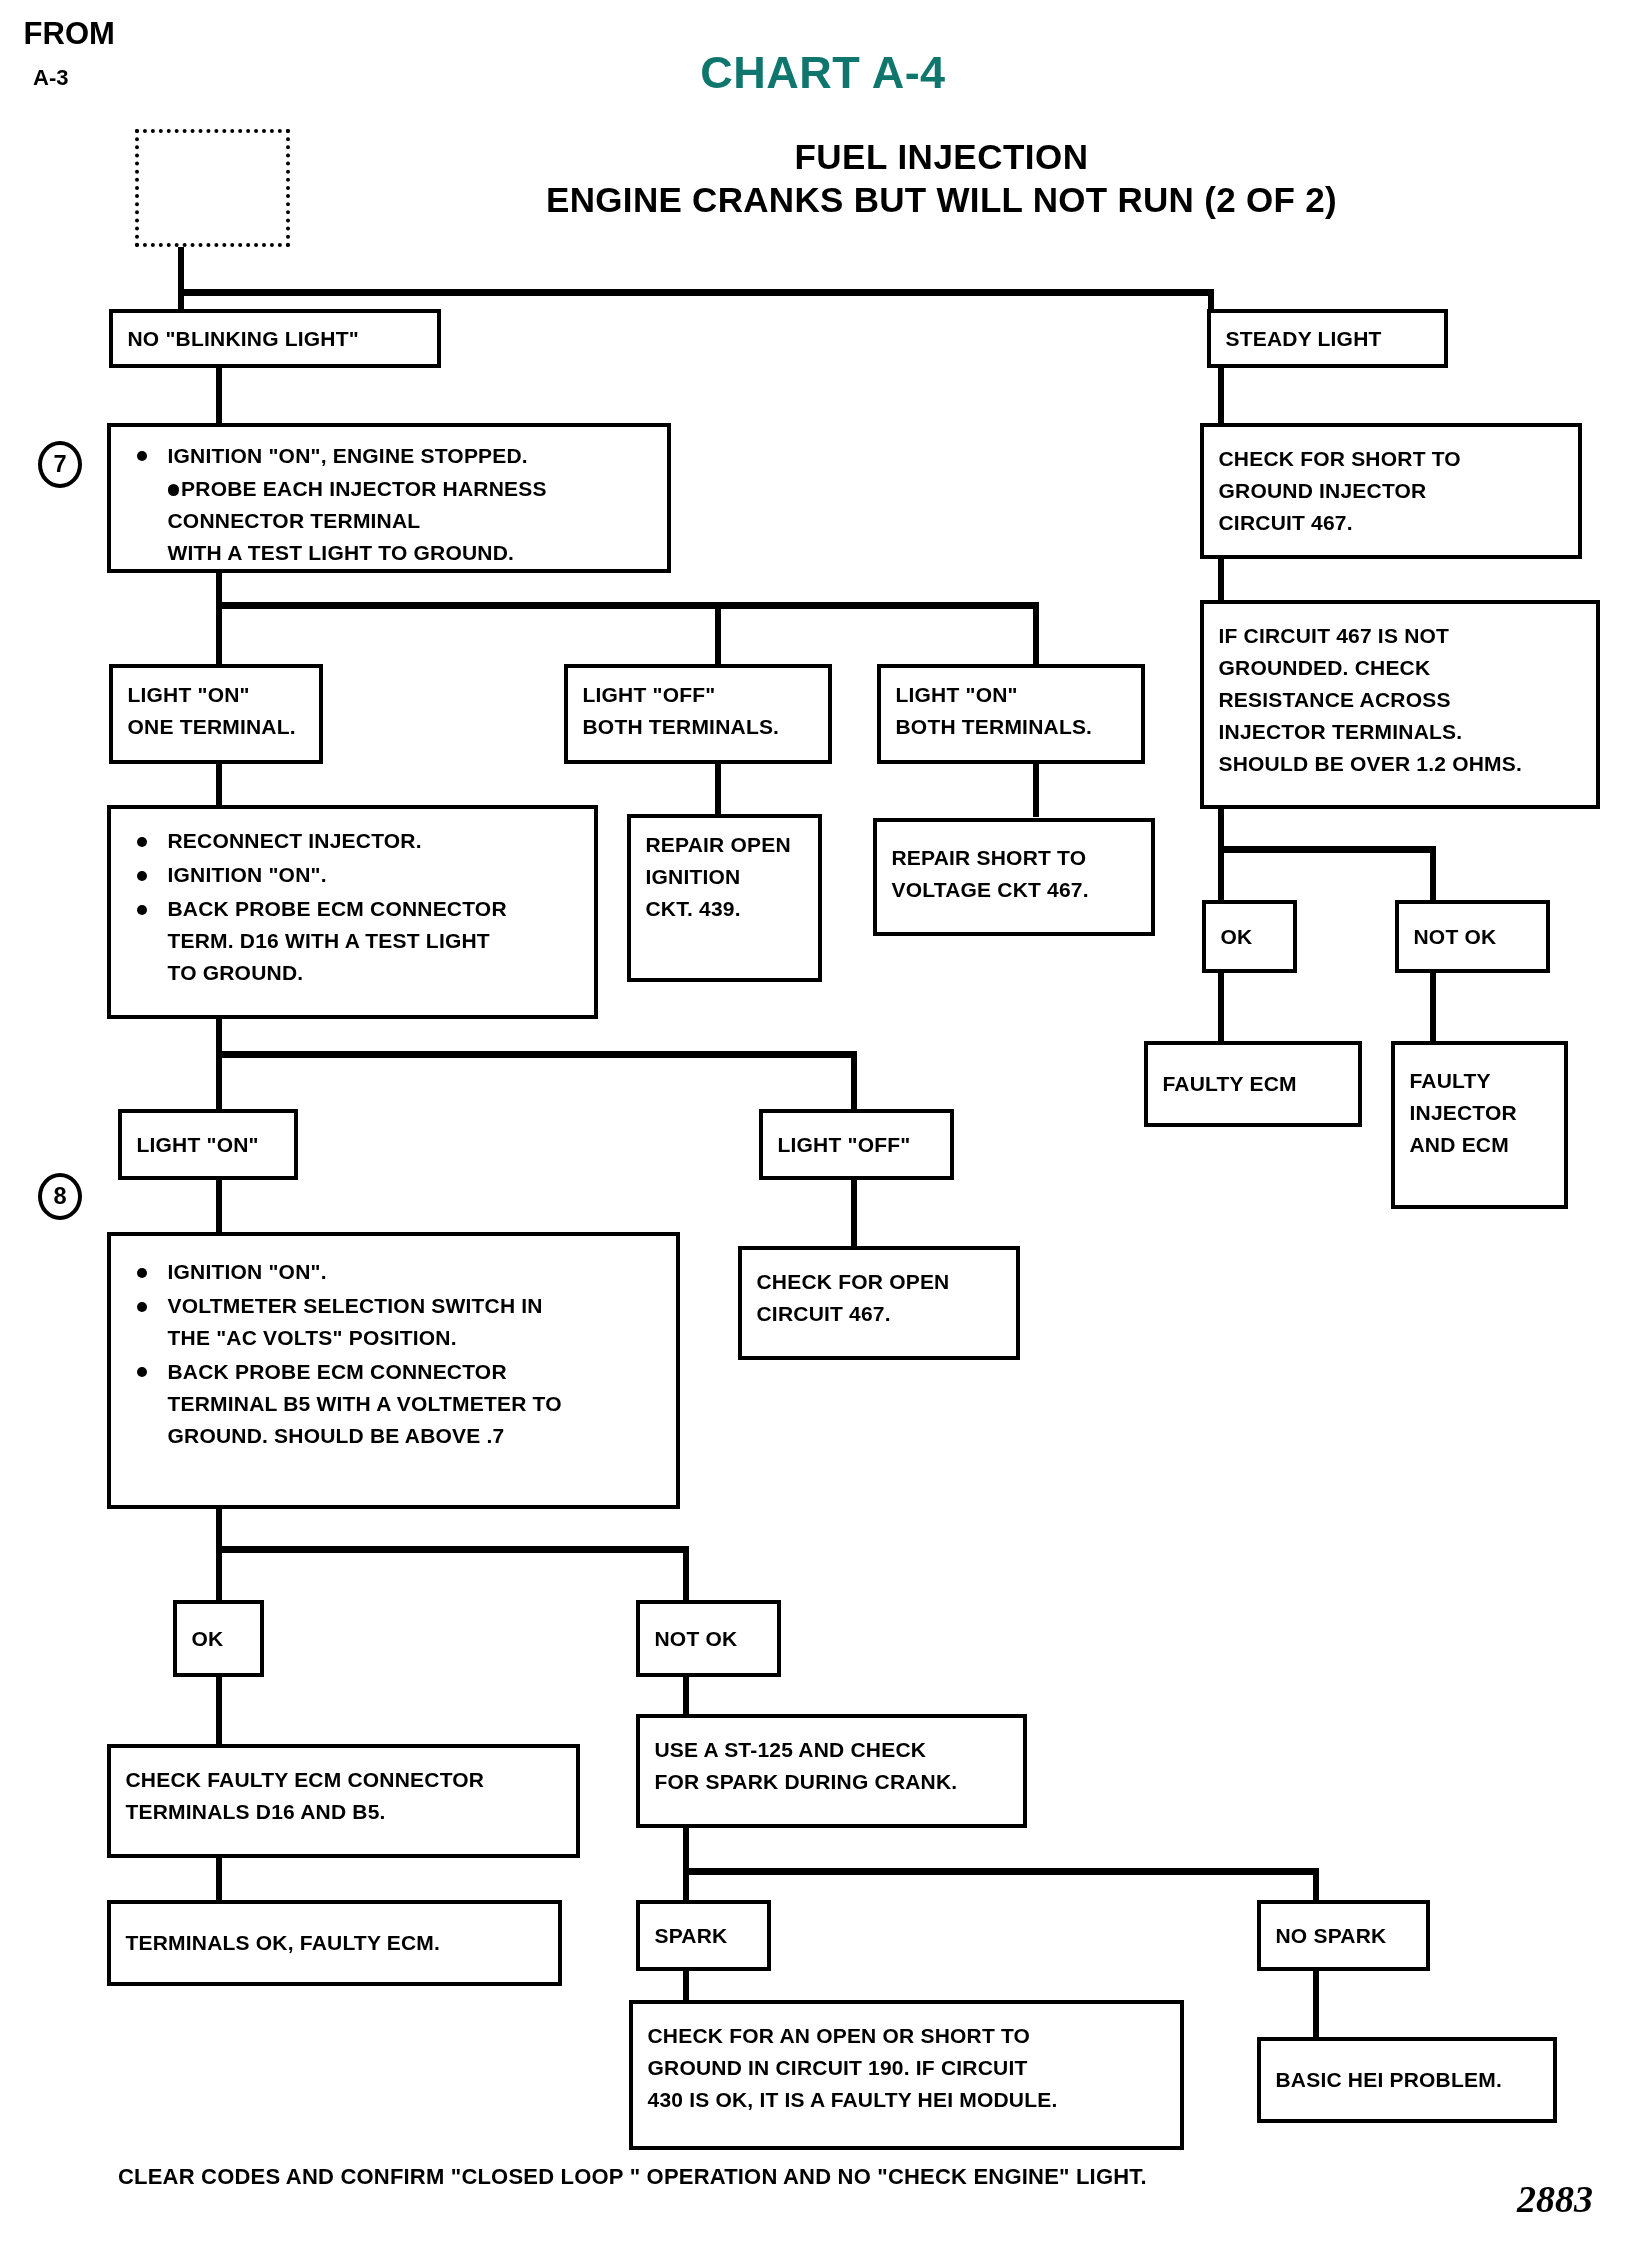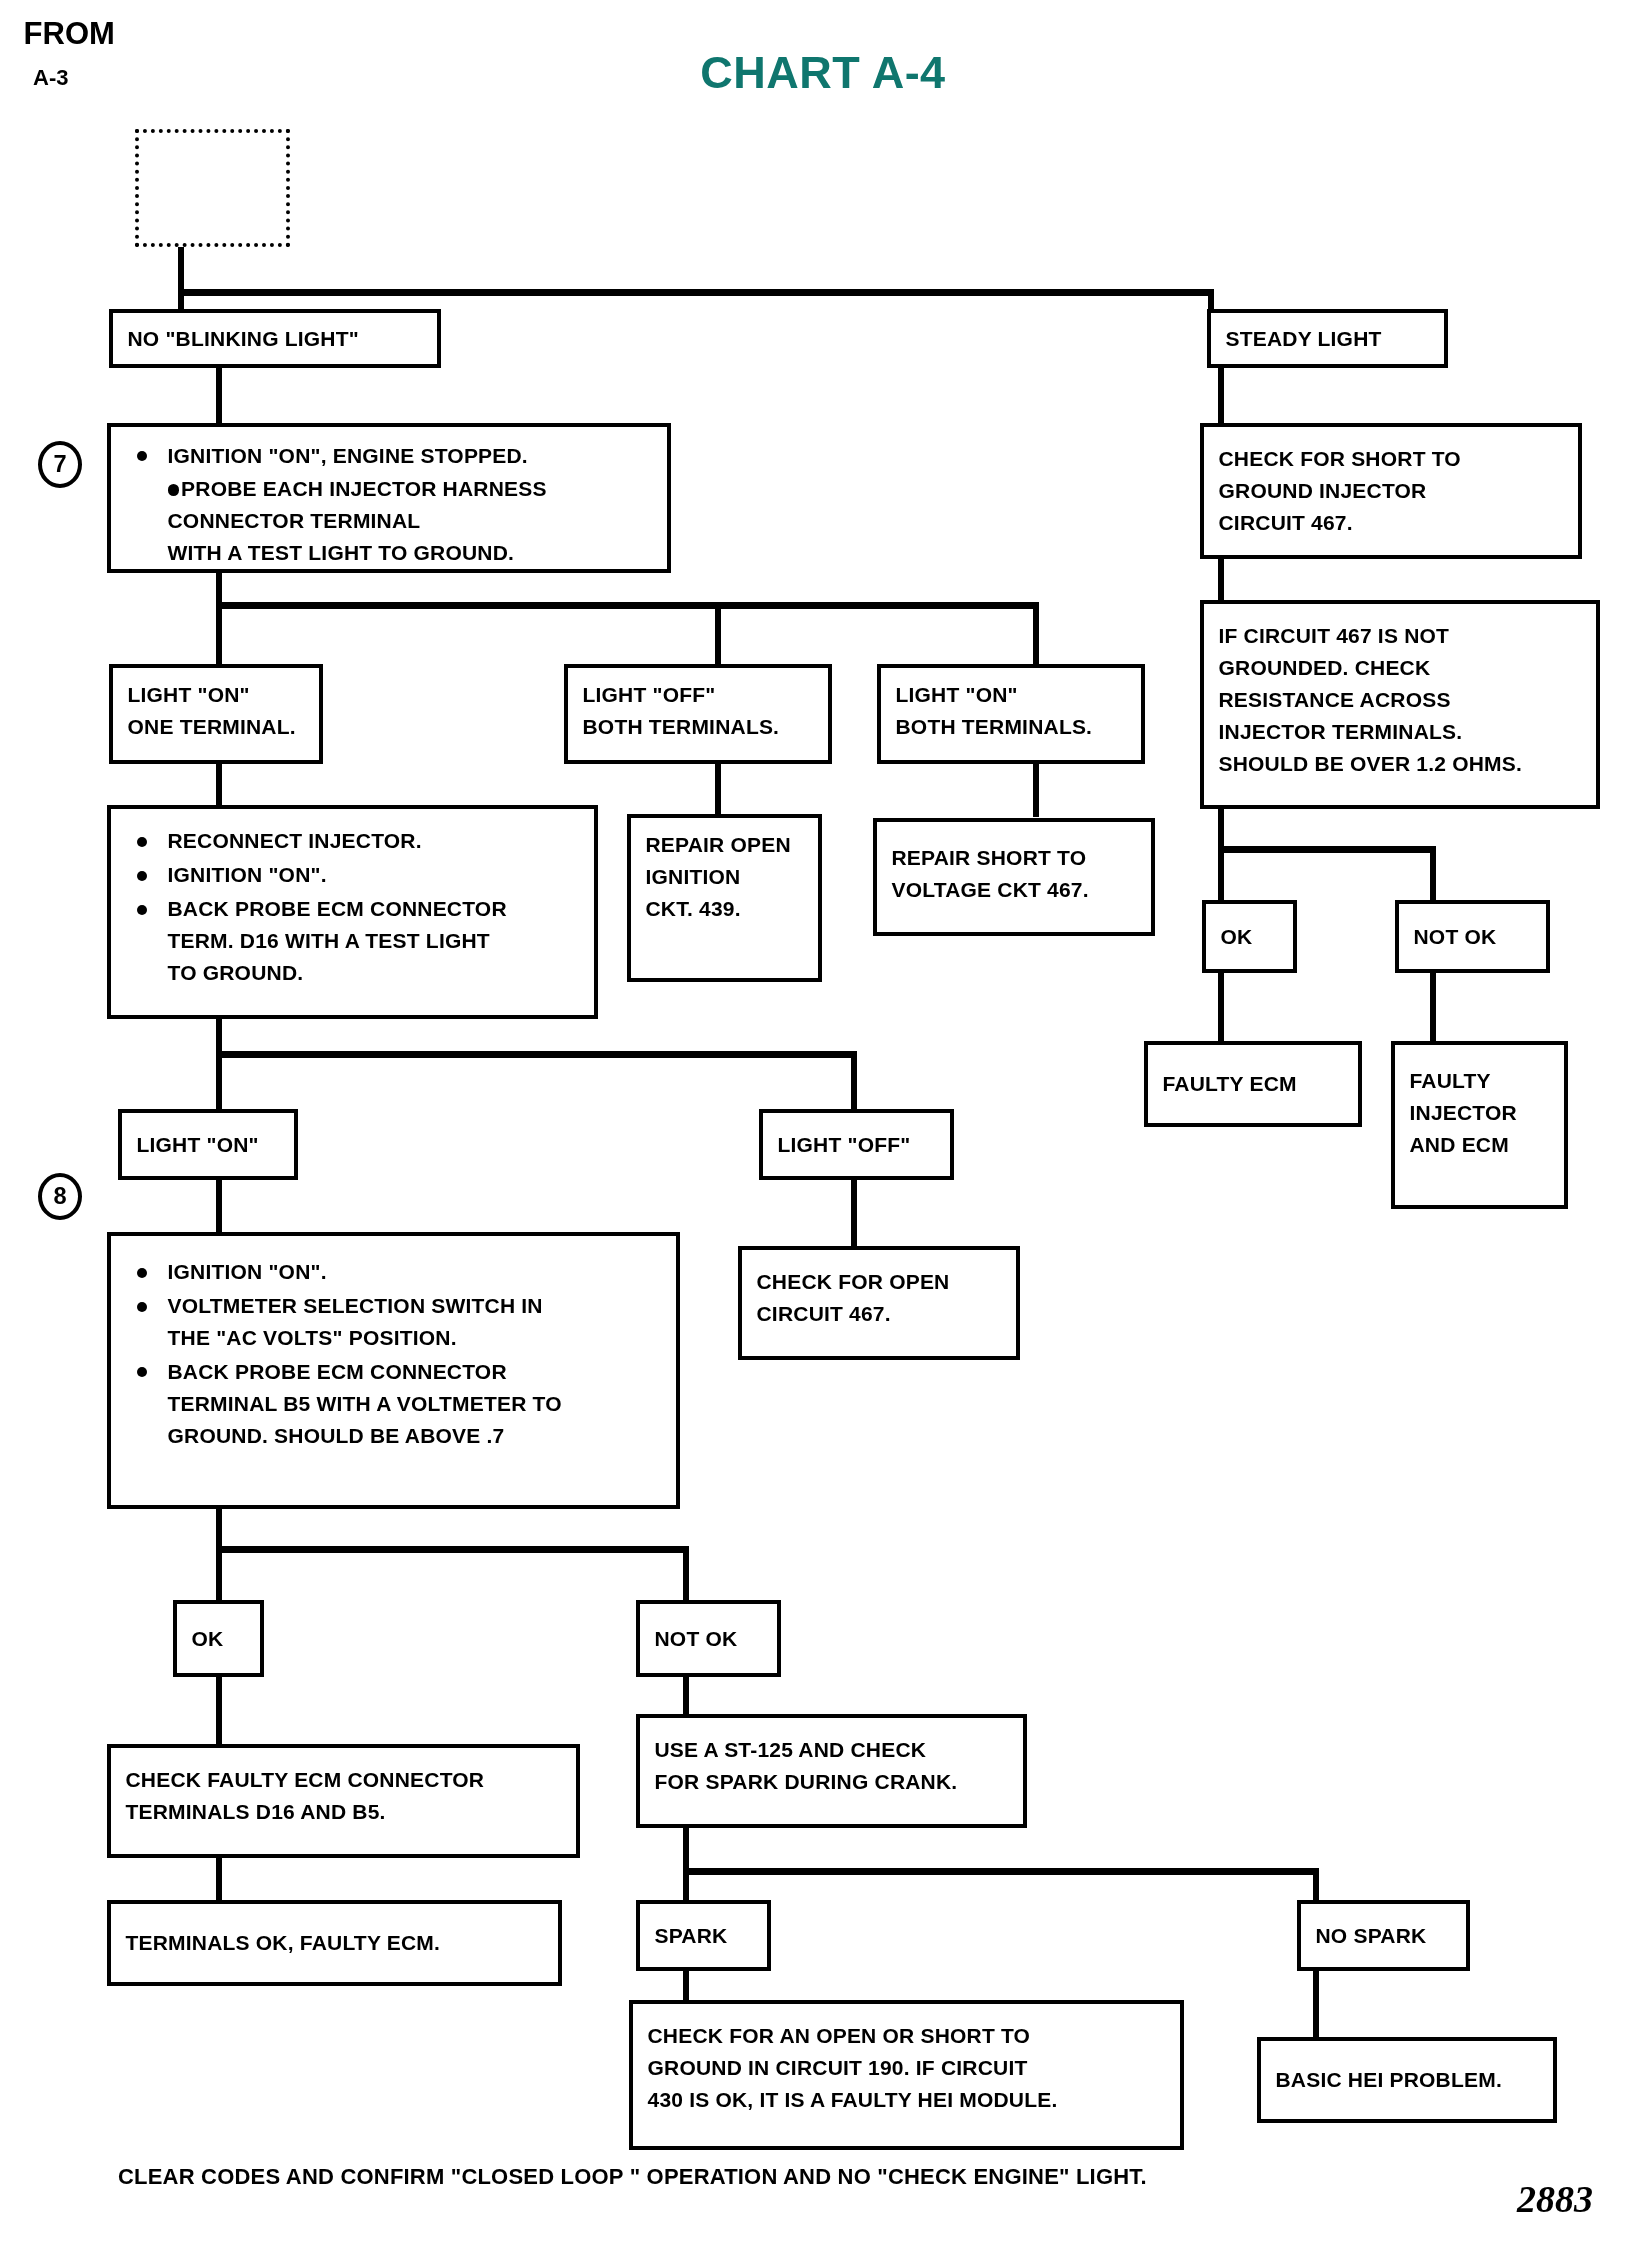--- a/index.html
+++ b/index.html
@@ -169,20 +169,24 @@
     font-weight: bold;
     color: #000;
   }
 </style>
 </head>
 <body>
 
 <div id="page">
 
   <div class="chart-title">CHART A-4</div>
+  <div class="subtitle-block">
+    <div class="subtitle-1">FUEL INJECTION</div>
+    <div class="subtitle-2">ENGINE CRANKS BUT WILL NOT RUN (2 OF 2)</div>
+  </div>
 
   <div class="from-box"></div>
   <div class="from-title">FROM</div>
   <div class="from-sub">A-3</div>
 
   <div class="ln" style="left:178px; top:247px; width:6.4px; height:47px;"></div>
 
   <div class="ln" style="left:178px; top:289px; width:1036px; height:7.3px;"></div>
 
   <div class="ln" style="left:178px; top:289px; width:6.4px; height:22px;"></div>
@@ -365,21 +369,21 @@
   </div>
 
   <div class="ln" style="left:683px; top:1827px; width:6.4px; height:47px;"></div>
   <div class="ln" style="left:683px; top:1868px; width:636px; height:7.3px;"></div>
   <div class="ln" style="left:683px; top:1868px; width:6.4px; height:44px;"></div>
   <div class="ln" style="left:1313px; top:1868px; width:6.4px; height:44px;"></div>
 
   <div class="box center" style="left:636px; top:1900px; width:135px; height:71px;">
     <span class="line">SPARK</span>
   </div>
-  <div class="box center" style="left:1257px; top:1900px; width:173px; height:71px;margin-left:40px;">
+  <div class="box center" style="left:1257px; top:1900px; width:173px; height:71px;">
     <span class="line">NO SPARK</span>
   </div>
 
   <div class="ln" style="left:683px; top:1971px; width:6.4px; height:38px;"></div>
   <div class="ln" style="left:1313px; top:1971px; width:6.4px; height:75px;"></div>
 
   <div class="box" style="left:629px; top:2000px; width:555px; height:150px; padding-top:16.4px;">
     <span class="line">CHECK FOR AN OPEN OR SHORT TO</span>
     <span class="line">GROUND IN CIRCUIT 190. IF CIRCUIT</span>
     <span class="line">430 IS OK, IT IS A FAULTY HEI MODULE.</span>

